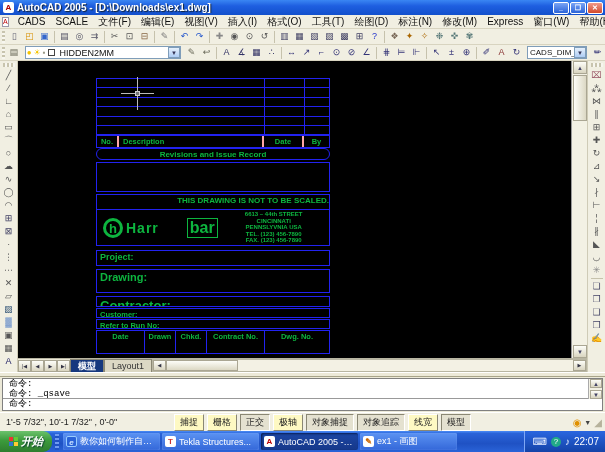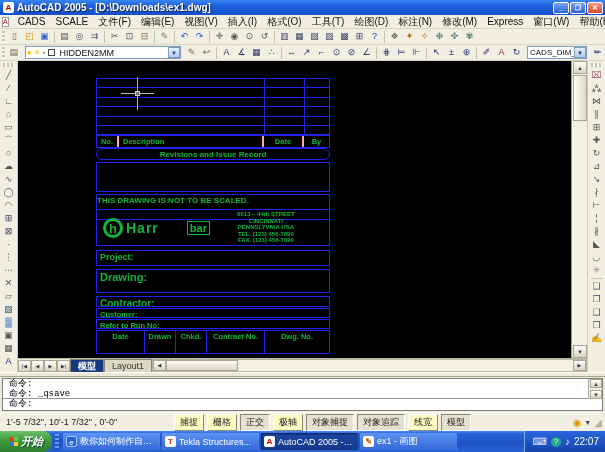--- a/index.html
+++ b/index.html
@@ -60,33 +60,33 @@
   .tb-box { position:absolute; border:1px solid #2222f0; }
   .grtxt { color:#0db53f; font-weight:bold; }
   .block { position:absolute; left:78px; top:17px; width:234px; height:276px; }
   .revrows { left:0; top:0; width:234px; height:57px;
     background:repeating-linear-gradient(180deg,transparent 0 8.4px,#2222f0 8.4px 9.4px); }
   .vline { position:absolute; top:0; width:1px; height:100%; background:#2222f0; }
   .revhead { left:0; top:57px; width:234px; height:13px; display:flex; font-size:7.5px; }
   .revhead div { border-right:2px solid #fca5a5; line-height:12px; overflow:hidden; }
   .revtitle { left:0; top:70px; width:234px; height:12px; text-align:center; font-size:8px; line-height:11px;border-radius:6px; }
   .emptybox { left:0; top:84px; width:234px; height:30px; }
-  .scalebar { left:0; top:116px; width:234px; height:26px; text-align:left; font-size:8px; line-height:12px; }
+  .scalebar { left:0; top:116px; width:234px; height:16px; text-align:right; font-size:8px; line-height:12px; }
   .logobox { left:0; top:131px; width:234px; height:37px; display:flex; align-items:center; }
   .logocircle { width:20px; height:20px; border:3px solid #0db53f; border-radius:50%;
     margin:0 3px 0 6px; color:#0db53f; font-weight:bold; font-size:13px; line-height:15px; text-align:center; }
   .logoname { font-size:14px; letter-spacing:1px; color:#0db53f; font-weight:bold; }
-  .logobar { border:1px solid #0db53f; color:#0db53f; font-weight:bold; font-size:11px;
+  .logobar { border:1px solid #0db53f; color:#0db53f; font-weight:bold; font-size:16px;
     padding:0 2px; margin-left:28px; }
   .addr { margin-left:4px; width:104px; text-align:center; font-size:6px; line-height:6.4px;
     color:#0db53f; font-weight:bold; white-space:nowrap; }
   .lblbox { padding:1px 3px; overflow:hidden; }
   .projectbox { left:0; top:172px; width:234px; height:16px; font-size:9px; }
   .drawingbox { left:0; top:191px; width:234px; height:24px; font-size:11px; }
-  .contractorbox { left:0; top:218px; width:234px; height:11px; font-size:10px; }
+  .contractorbox { left:0; top:218px; width:234px; height:11px; font-size:13px; }
   .customerbox { left:0; top:230px; width:234px; height:10px; font-size:7.5px; }
   .referbox { left:0; top:241px; width:234px; height:10px; font-size:7.5px; }
   .bottomrow { left:0; top:252px; width:234px; height:24px; display:flex; font-size:7.5px; }
   .bottomrow div { border-right:1px solid #2222f0; text-align:center; padding-top:1px; overflow:hidden; }
   .xh-h, .xh-v { position:absolute; background:#bbb; }
   .pickbox { position:absolute; width:5px; height:5px; border:1px solid #ccc; background:#777; }
 
   
   .vscroll { position:absolute; left:571px; top:61px; width:16px; height:297px; background:#f3f1e4;
     border-left:1px solid #999; }

